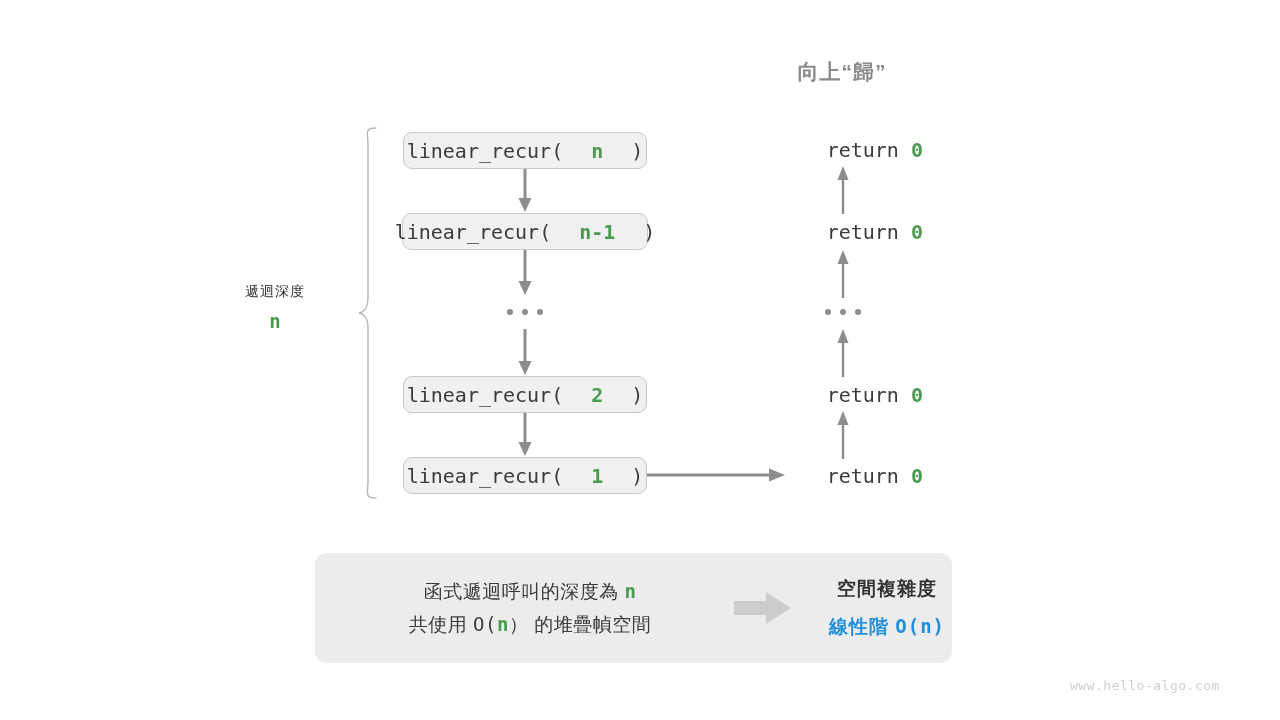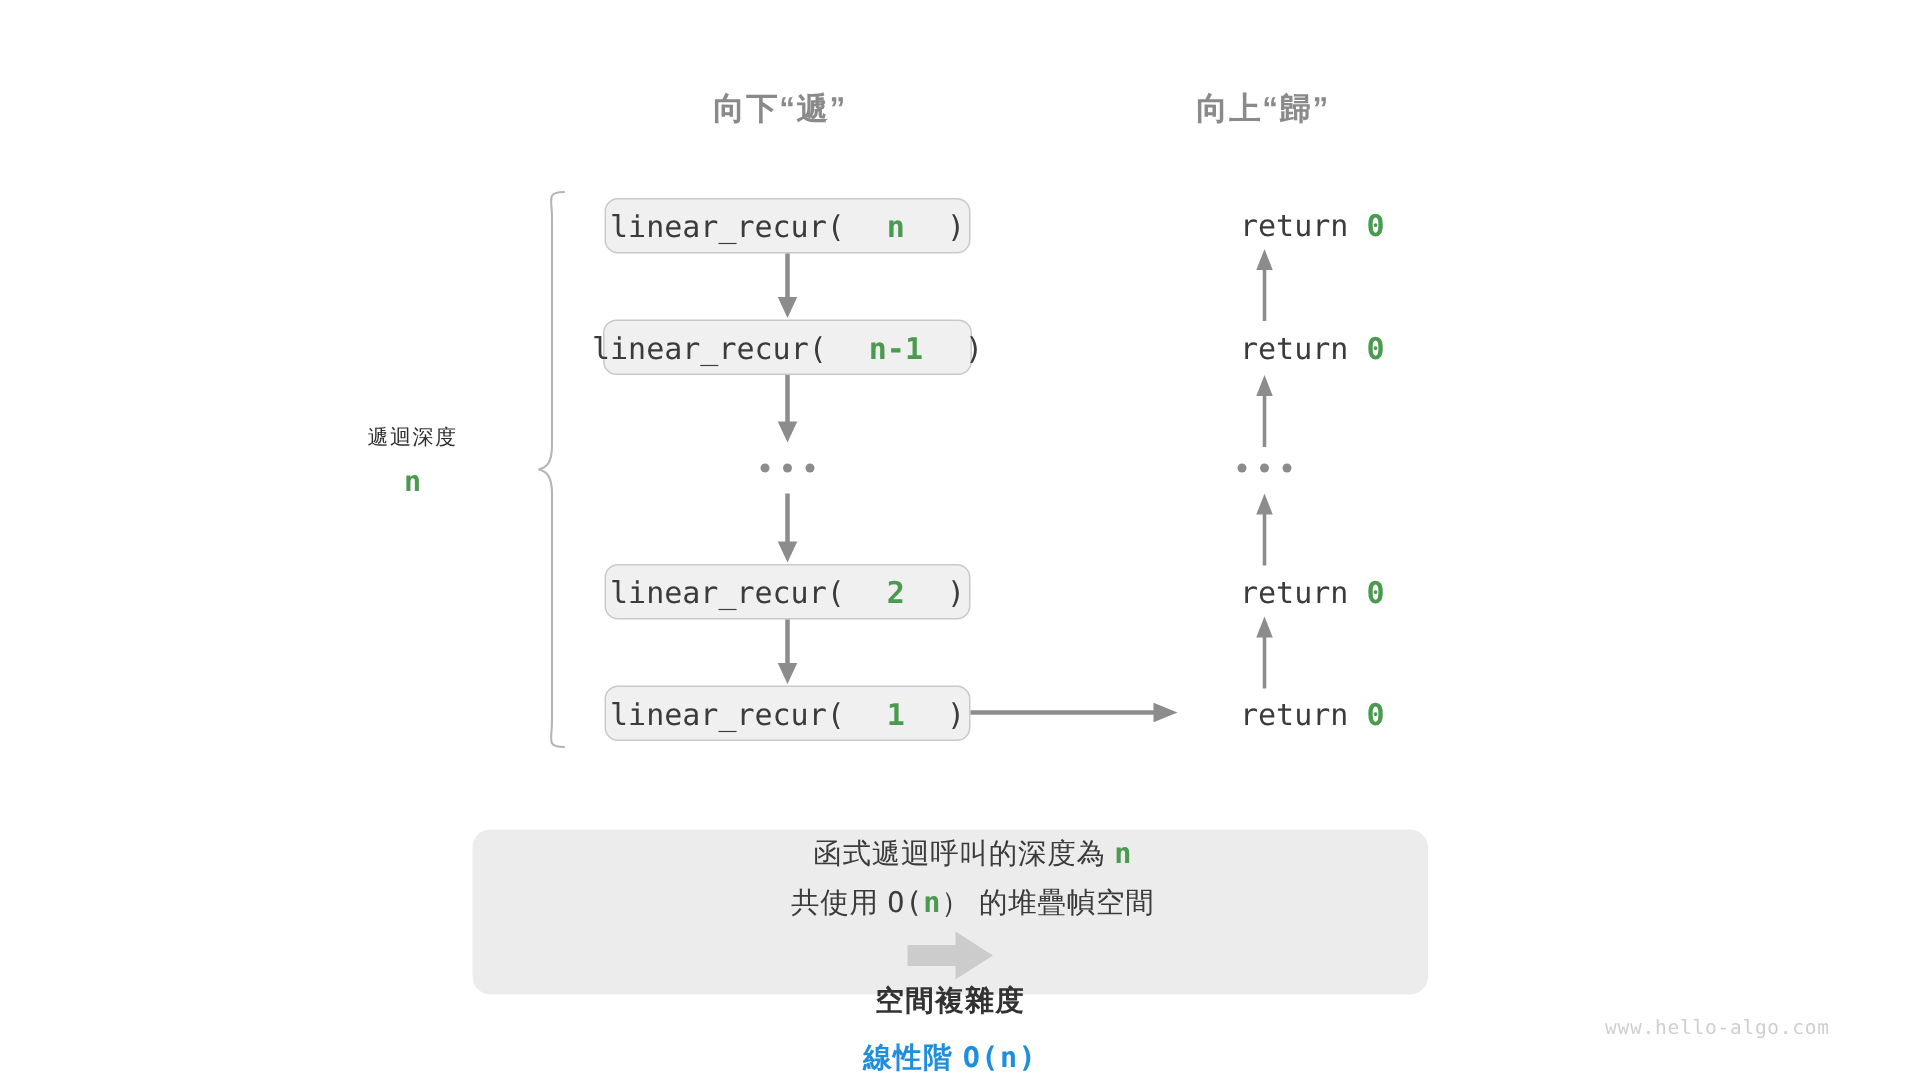--- a/index.html
+++ b/index.html
@@ -111,21 +111,20 @@
     letter-spacing: 0.5px;
   }
 
   
   .summary {
     box-sizing: border-box;
     background: #ececec;
     border-radius: 12px;
     display: flex;
     align-items: center;
-    flex-direction: column;
   }
   .sum-left {
     flex: 0 0 auto;
     padding-left: 30px;
     text-align: center;
     width: 370px;
   }
   .sum-line {
     font-size: 19px;
     color: #3b3b3b;
@@ -182,21 +181,20 @@
     white-space: nowrap;
   }
 
   svg { display: block; overflow: visible; }
 </style>
 </head>
 <body>
 
 <div id="stage">
 
-  <div class="abs col-heading" style="left:440px; top:58px; width:160px;">向下“遞”</div>
   <div class="abs col-heading" style="left:762px; top:58px; width:160px;">向上“歸”</div>
 
   <svg class="abs" style="left:356px; top:125px;" width="30" height="378">
     <path d="M 20 3
              C 8 3, 12 8, 12 20
              L 12 172
              C 12 184, 8 187, 3 188
              C 8 189, 12 192, 12 204
              L 12 356
              C 12 368, 8 373, 20 373" fill="none" stroke="#b5b5b5" stroke-width="1.4" stroke-linecap="round"></path>

